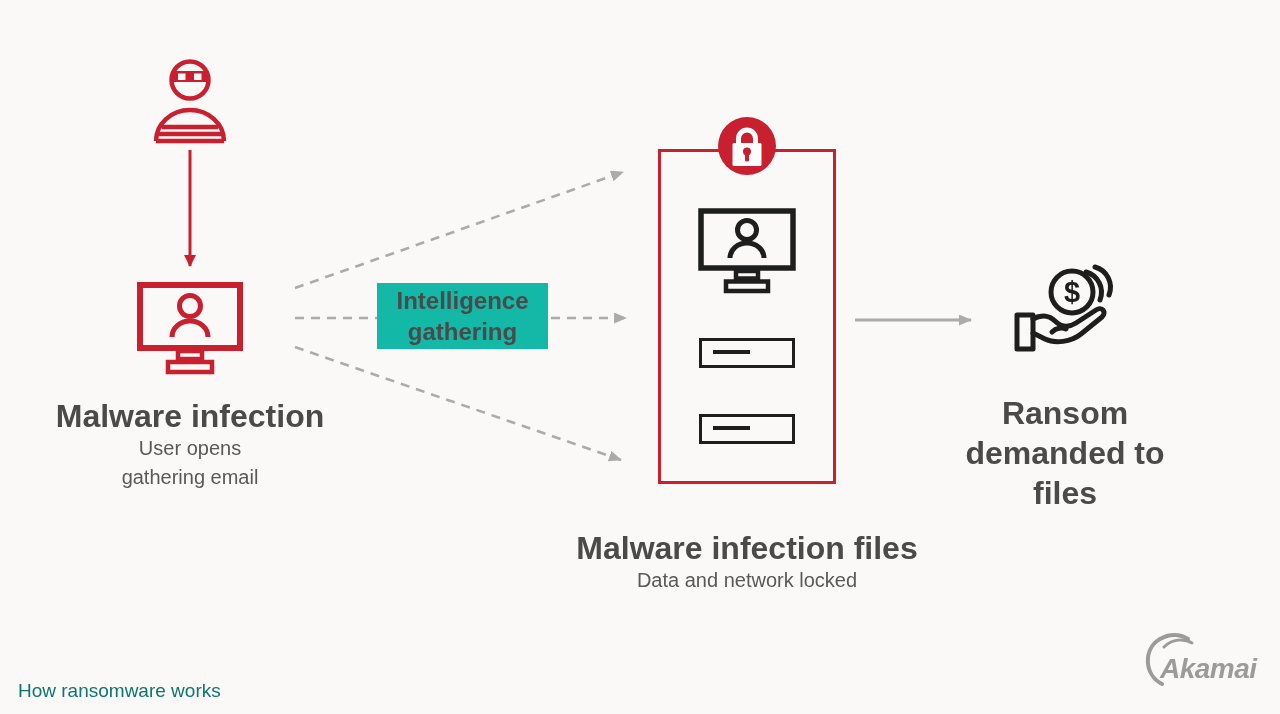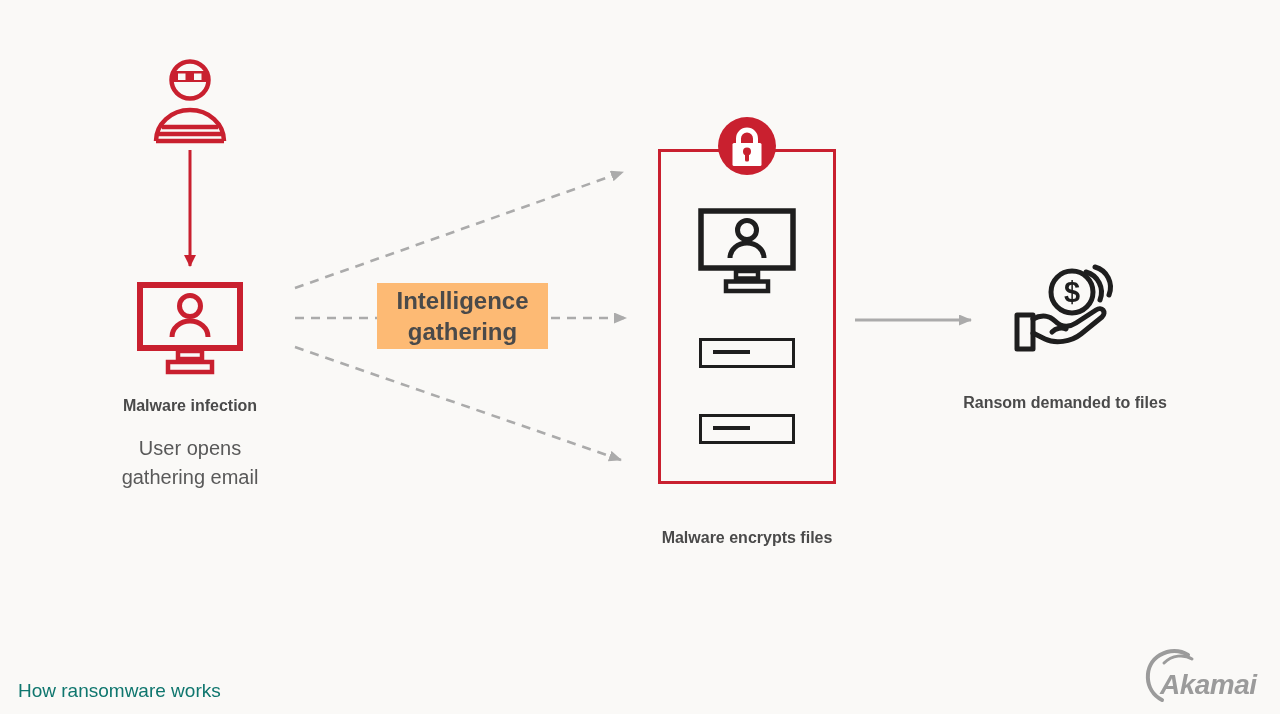--- a/index.html
+++ b/index.html
@@ -8,31 +8,31 @@
     background:#e8e8e8;
   }
   .canvas{
     position:relative;
     width:1280px;height:714px;
     background:#FAF9F7;
     overflow:hidden;
   }
   .abs{position:absolute;}
   .title-text{
-    color:#4A4A4A;font-weight:bold;font-size:16px;
+    color:#4A4A4A;font-weight:bold;font-size:32px;
     text-align:center;line-height:1.25;
   }
   .subtitle-text{
     color:#595959;font-weight:normal;font-size:20px;
     text-align:center;line-height:1.45;
   }
   .gathering-label{
     color:#4A4A4A;font-weight:600;font-size:24px;
     text-align:center;line-height:1.3;
-    background:#fdba74;padding:2px 8px;
+    background:#14b8a6;padding:2px 8px;
   }
   .footer-caption{
     color:#0f766e;font-size:19px;font-weight:normal;
   }
   .lock-badge{
     width:58px;height:58px;border-radius:50%;
     background:#C9202F;
     display:flex;align-items:center;justify-content:center;
   }
   .encrypt-box{
@@ -137,21 +137,22 @@
     </svg>
   </div>
 
   <div class="abs data-bar" style="left:699px;top:338px;">
     <span class="bar-line"></span>
   </div>
   <div class="abs data-bar" style="left:699px;top:384px;">
     <span class="bar-line"></span>
   </div>
 
-  <div class="abs title-text" style="left:547px;top:528px;width:400px;">Malware encrypts files</div>
+  <div class="abs title-text" style="left:547px;top:528px;width:400px;">Malware infection files</div>
+  <div class="abs subtitle-text" style="left:547px;top:566px;width:400px;">Data and network locked</div>
 
   <div class="abs" style="left:853px;top:309px;">
     <svg width="132" height="22" viewBox="0 0 132 22">
       <line x1="2" y1="11" x2="118" y2="11" stroke="#ABABAB" stroke-width="2.8" marker-end="url(#headGray)"></line>
     </svg>
   </div>
 
   <div class="abs" style="left:1008px;top:262px;">
     <svg width="115" height="110" viewBox="0 0 115 110">
       <g fill="none" stroke="#1E1E1E" stroke-width="5" stroke-linejoin="round" stroke-linecap="round">
@@ -163,21 +164,21 @@
         <path d="M44,70 C48,66 54,65 58,67"></path>
       </g>
       <text x="64" y="40" text-anchor="middle" font-size="29" font-weight="bold" fill="#1E1E1E">$</text>
     </svg>
   </div>
 
   <div class="abs title-text" style="left:955px;top:393px;width:220px;">Ransom demanded to files</div>
 
   <div class="abs footer-caption" style="left:18px;top:680px;">How ransomware works</div>
 
-  <div class="abs" style="left:1134px;top:648px;">
+  <div class="abs" style="left:1134px;top:632px;">
     <svg width="135" height="60" viewBox="0 0 135 60">
       <g fill="none" stroke="#9B9B9B" stroke-linecap="round">
         <path d="M28,52 C10,43 9,17 26,7 C35,1.5 46,1.5 54,7" stroke-width="4"></path>
         <path d="M30,15 C38,7 50,6 58,11" stroke-width="3"></path>
       </g>
       <text x="26" y="46" font-size="28" font-weight="bold" font-style="italic" fill="#9B9B9B" letter-spacing="-0.5">Akamai</text>
     </svg>
   </div>
 
 </div>

